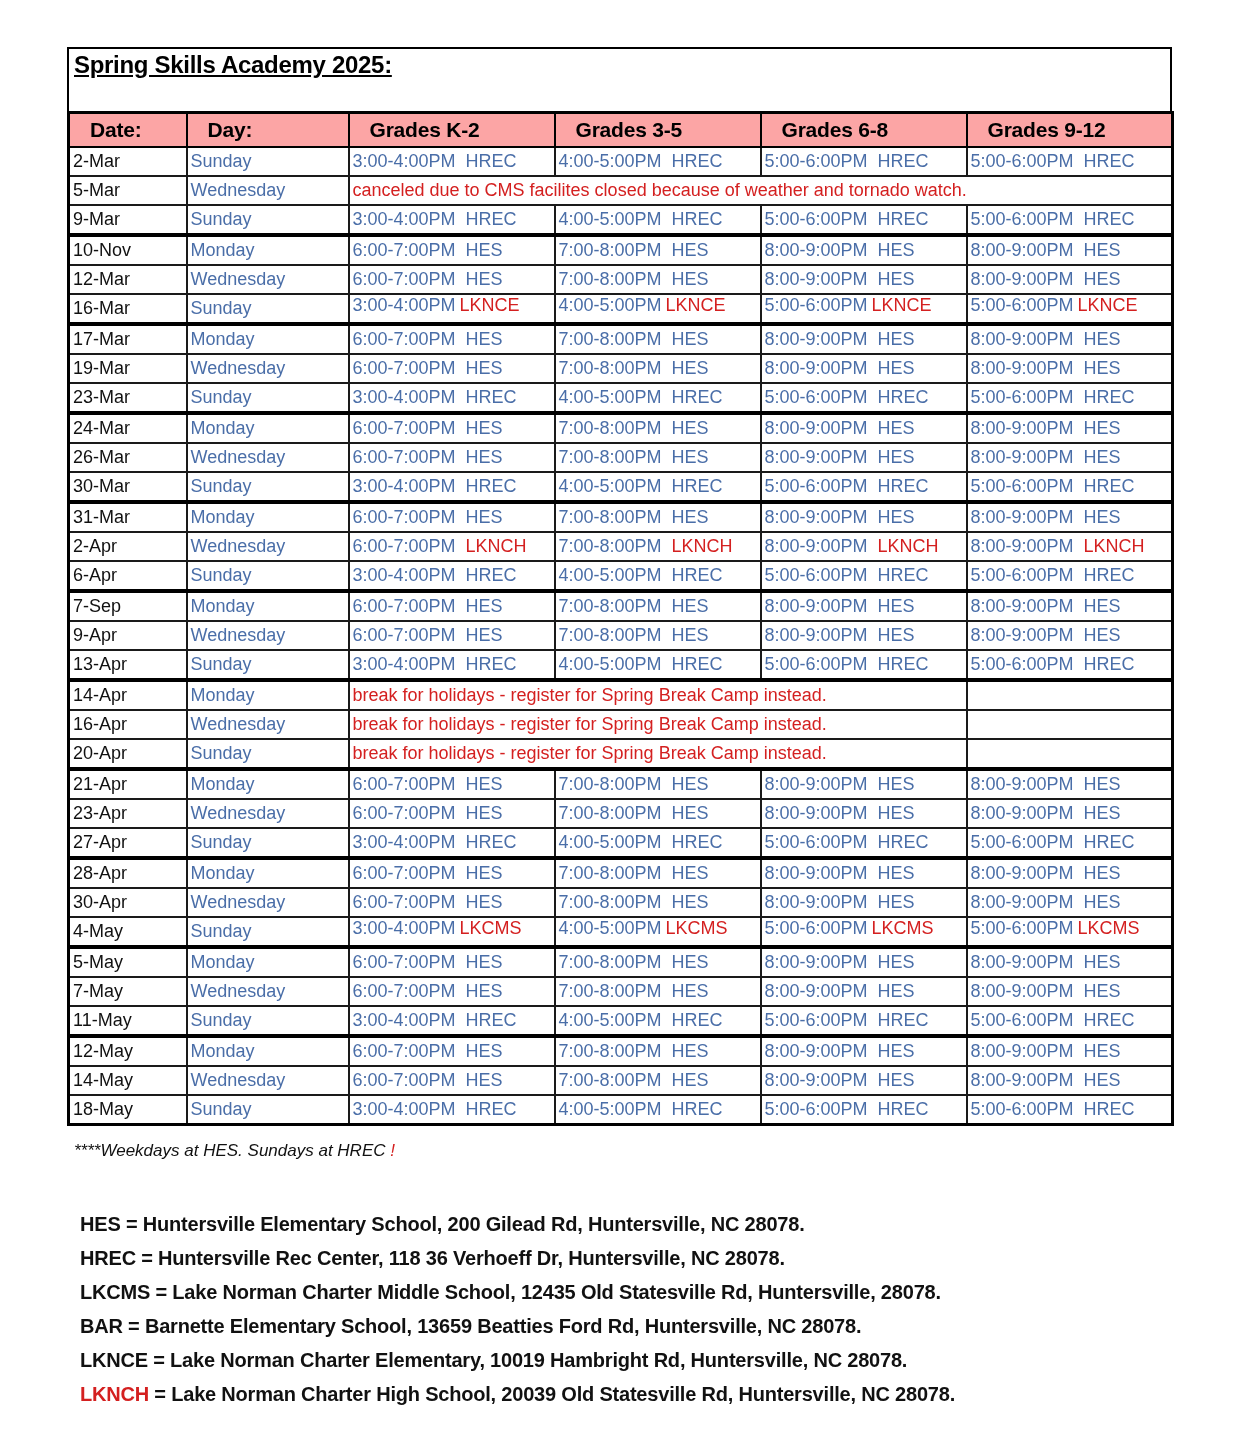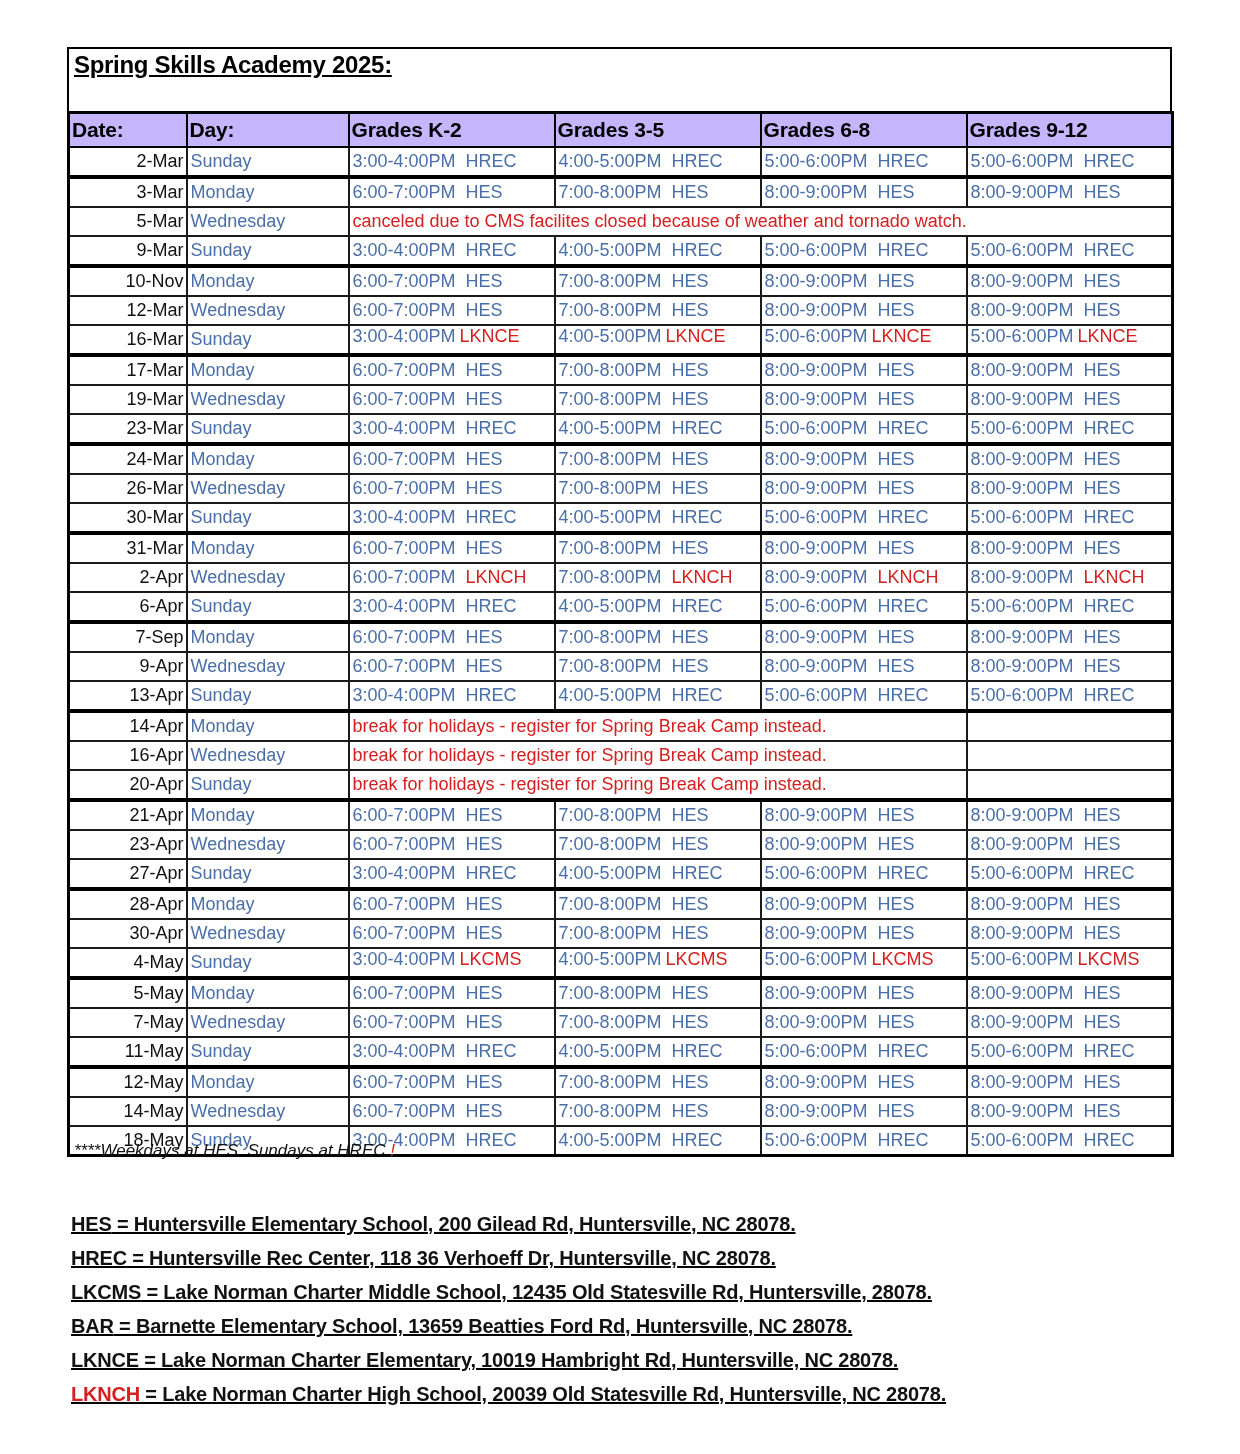--- a/index.html
+++ b/index.html
@@ -11,42 +11,42 @@
   }
   .title {
     font-family: "Liberation Sans", sans-serif; font-weight: bold; font-size: 24px;
     text-decoration: underline; color: #000; letter-spacing: -0.3px;
   }
   table { border-collapse: collapse; width: 1105px; table-layout: fixed; border: 3px solid #000; }
   col.c-date { width: 118px; }
   col.c-day { width: 162px; }
   col.c-g { width: 206px; }
   th {
-    background: #c4b5fd; font-weight: bold; font-size: 21px; text-align: left;
-    padding: 0 2px; height: 32px; border: 2px solid #000; border-top: 3px solid #000;
+    background: #fca5a5; font-weight: bold; font-size: 21px; text-align: left;
+    padding: 0 20px; height: 32px; border: 2px solid #000; border-top: 3px solid #000;
     color: #000; white-space: nowrap; overflow: hidden; letter-spacing: -0.2px; margin-left: 13px;
   }
   td {
     font-size: 18px; height: 27px; padding: 0 3px; border: 2px solid #1a1a1a;
     white-space: nowrap; overflow: hidden; color: #4a6ea8; line-height: 25px;
   }
-  td.date { text-align: right; color: #111; padding-right: 2px; }
+  td.date { text-align: left; color: #111; padding-right: 2px; }
   td.day { color: #4a6ea8; }
   td.note { color: #d42020; }
   tr.group-start td { border-top: 4px solid #000; }
   .loc-red { color: #d42020; }
   .loc { margin-left: 10px; }
   .loc.tight { margin-left: 4px; }
   td.shift { vertical-align: top; line-height: 20px; }
   .footnote {
     position: absolute; left: 74px; top: 1141px; font-size: 17px; font-style: italic;
     font-weight: normal; color: #111;
   }
   .footnote .bang { color: #d42020; }
-  .legend { position: absolute; left: 71px; top: 1210px; text-decoration: underline; }
+  .legend { position: absolute; left: 80px; top: 1210px; }
   .legend-line { font-size: 20px; font-weight: bold; color: #111; height: 34px; line-height: 28px; white-space: nowrap; letter-spacing: -0.2px; }
   .legend-line .code-red { color: #d42020; }
 </style>
 </head>
 <body>
 
 <div class="sheet">
   <div class="title-box">
     <span class="title">Spring Skills Academy 2025:</span>
   </div>
@@ -71,28 +71,20 @@
     </thead>
     <tbody id="schedule-body">
         <tr>
           <td class="date">2-Mar</td>
           <td class="day">Sunday</td>
           <td><span>3:00-4:00PM</span><span class="loc">HREC</span></td>
           <td><span>4:00-5:00PM</span><span class="loc">HREC</span></td>
           <td><span>5:00-6:00PM</span><span class="loc">HREC</span></td>
           <td><span>5:00-6:00PM</span><span class="loc">HREC</span></td>
         </tr>
-        <tr class="group-start">
-          <td class="date">3-Mar</td>
-          <td class="day">Monday</td>
-          <td><span>6:00-7:00PM</span><span class="loc">HES</span></td>
-          <td><span>7:00-8:00PM</span><span class="loc">HES</span></td>
-          <td><span>8:00-9:00PM</span><span class="loc">HES</span></td>
-          <td><span>8:00-9:00PM</span><span class="loc">HES</span></td>
-        </tr>
         <tr>
           <td class="date">5-Mar</td>
           <td class="day">Wednesday</td>
           <td class="note" colspan="4">canceled due to CMS facilites closed because of weather and tornado watch.</td>
         </tr>
         <tr>
           <td class="date">9-Mar</td>
           <td class="day">Sunday</td>
           <td><span>3:00-4:00PM</span><span class="loc">HREC</span></td>
           <td><span>4:00-5:00PM</span><span class="loc">HREC</span></td>

